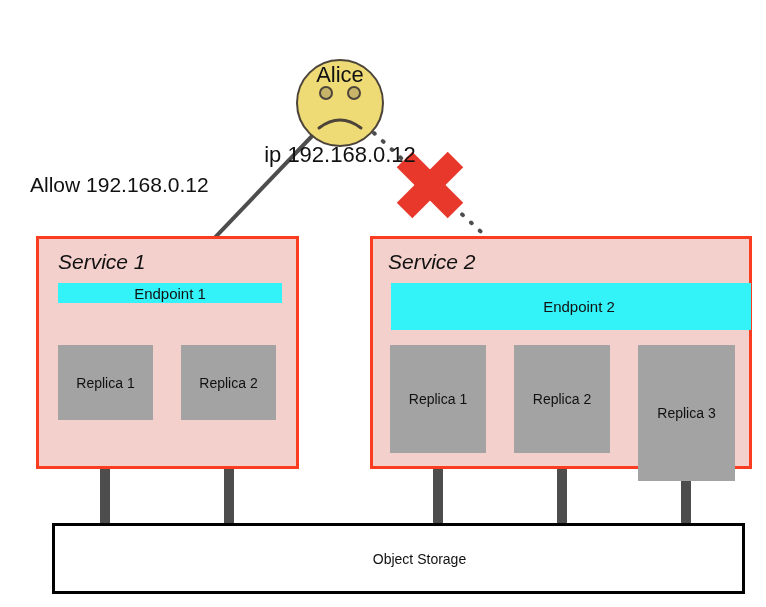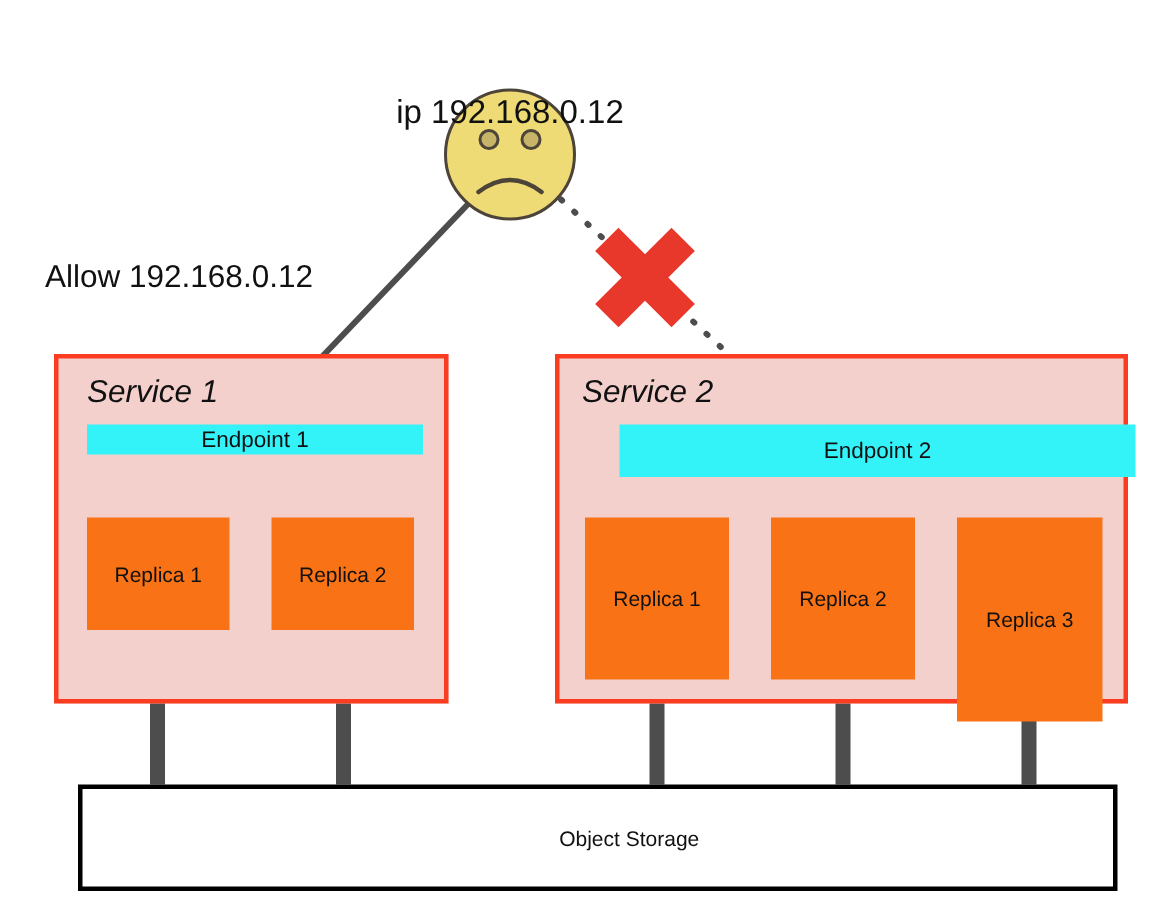--- a/index.html
+++ b/index.html
@@ -79,26 +79,26 @@
   .endpoint-box {
     position: absolute;
     background: #33f3f9;
     display: flex;
     align-items: center;
     justify-content: center;
     font-size: 15px;
     color: #111111;
   }
   #endpoint-1-box { left: 58px;  top: 283px; width: 224px; height: 20px; }
-  #endpoint-2-box { left: 413px; top: 283px; width: 344px; height: 35px; }
+  #endpoint-2-box { left: 391px; top: 283px; width: 344px; height: 47px; padding-left: 16px; }
 
   
   .replica-box {
     position: absolute;
-    background: #f97316;
+    background: #a3a3a3;
     display: flex;
     align-items: center;
     justify-content: center;
     font-size: 14px;
     color: #111111;
   }
   #s1-replica-1 { left: 58px;  top: 345px; width: 95px;  height: 75px; }
   #s1-replica-2 { left: 181px; top: 345px; width: 95px;  height: 75px; }
   #s2-replica-1 { left: 390px; top: 345px; width: 96px;  height: 108px; }
   #s2-replica-2 { left: 514px; top: 345px; width: 96px;  height: 108px; }
@@ -160,20 +160,21 @@
     <path d="M319,128 Q340,112 361,128" fill="none" stroke="#4d4439" stroke-width="3" stroke-linecap="round"></path>
   </g>
 
   <g transform="translate(430,185) rotate(45)">
     <rect x="-36" y="-11" width="72" height="22" fill="#e8382b"></rect>
     <rect x="-11" y="-36" width="22" height="72" fill="#e8382b"></rect>
   </g>
 </svg>
 
 <div class="lbl" id="alice-caption">
+  <span id="alice-name">Alice</span>
   <span id="alice-ip">ip 192.168.0.12</span>
 </div>
 
 <div class="lbl" id="allow-note">Allow 192.168.0.12</div>
 
 <div class="lbl" id="deny-note">
   <br>
   <span>192.168.0.12</span>
 </div>
 

